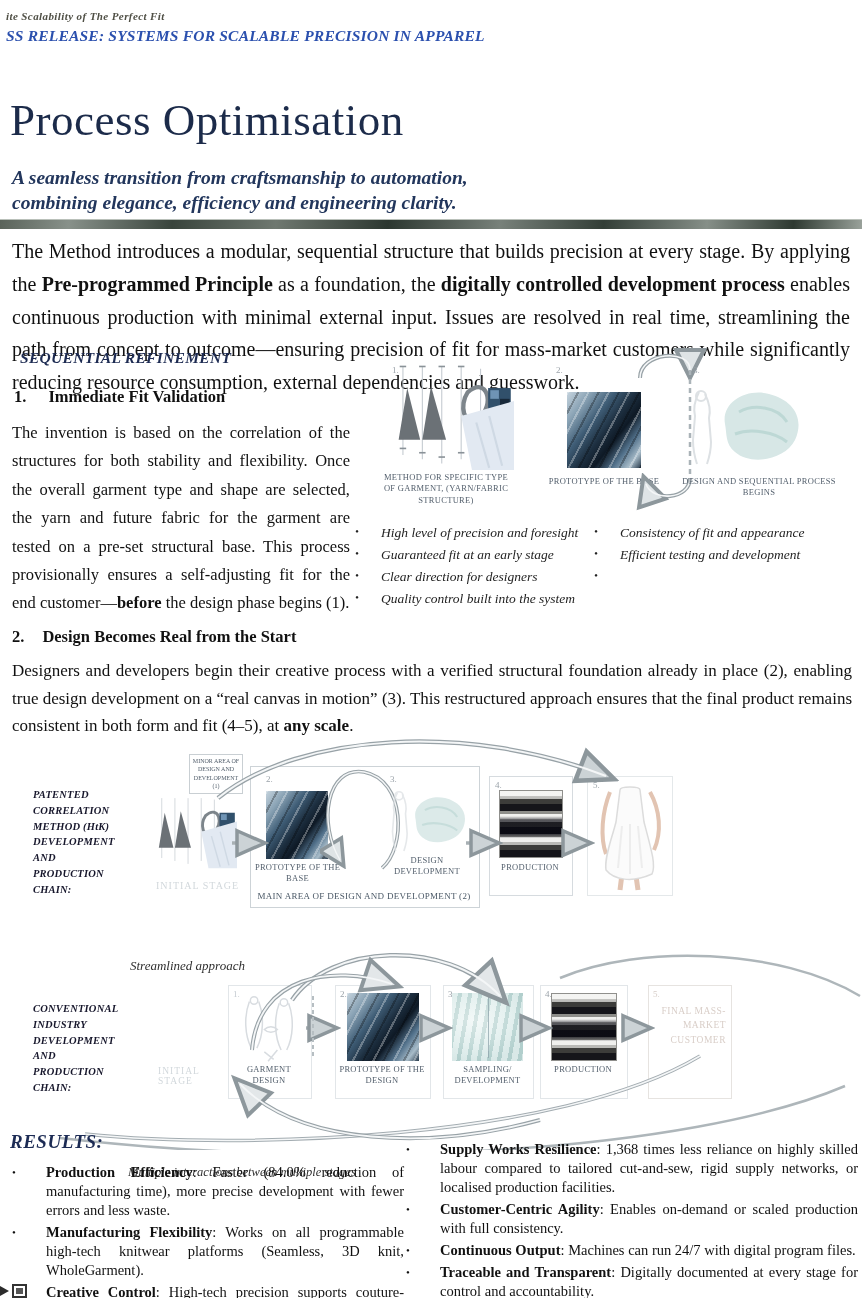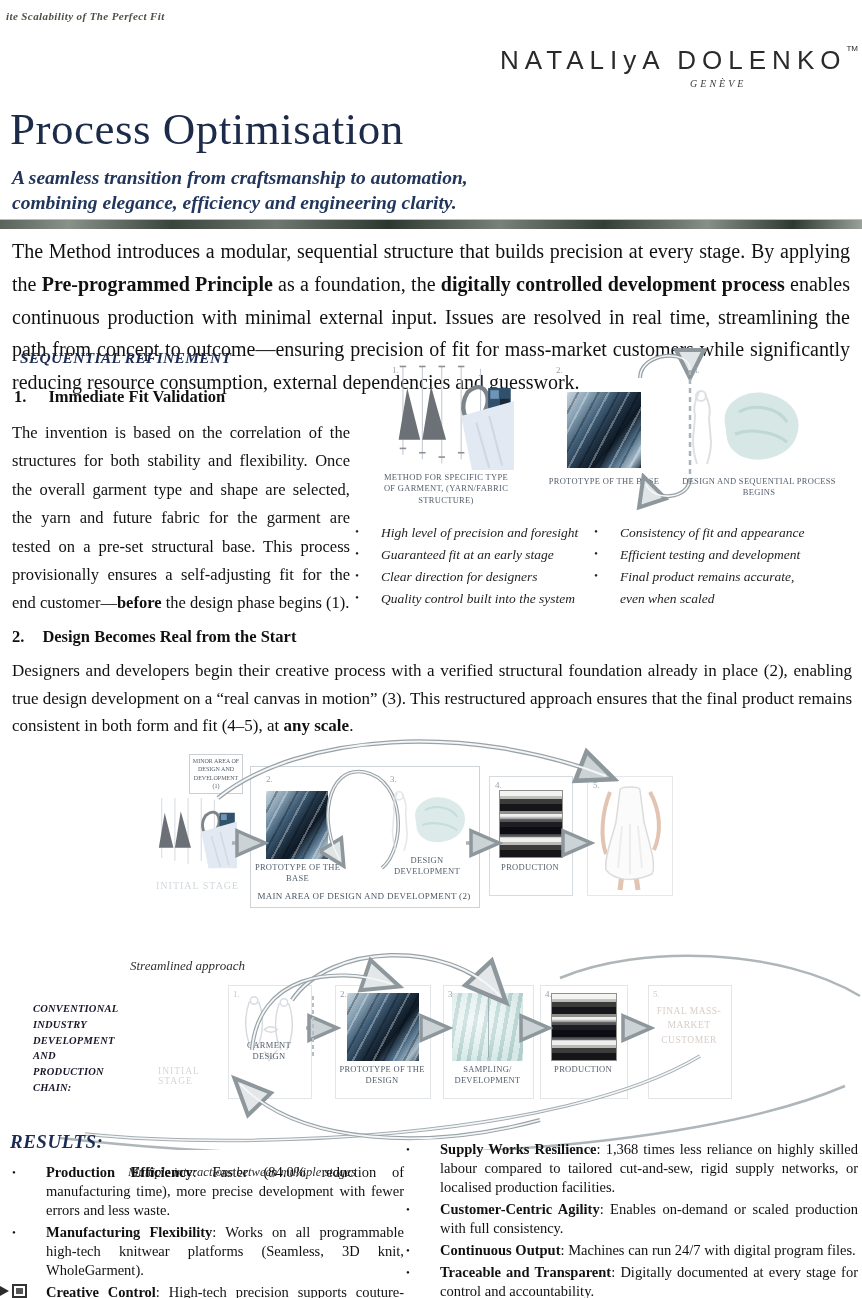--- a/index.html
+++ b/index.html
@@ -10,21 +10,21 @@
   .bold{font-weight:bold;}
   
   .tagline{left:6px;top:10px;font-style:italic;font-weight:bold;font-size:11px;color:#4f4f45;letter-spacing:.4px;}
   .press{left:6px;top:27px;font-style:italic;font-weight:bold;font-size:15.5px;color:#2b50ae;letter-spacing:.2px;}
   .subpress{left:6px;top:52px;font-style:italic;font-weight:bold;font-size:13px;color:#2f55b5;}
   .brand{left:500px;top:44px;width:352px;font-family:"Liberation Sans",sans-serif;}
   .brand-name{font-size:26px;font-weight:400;letter-spacing:6px;color:#2a2a2a;white-space:nowrap;}
   .brand-tm{font-size:8px;vertical-align:18px;letter-spacing:0;color:#2a2a2a;}
   .brand-city{position:absolute;left:62%;transform:translateX(-50%);top:34px;font-family:"Liberation Serif",serif;
               font-style:italic;font-size:10px;letter-spacing:3px;color:#3c3c3c;}
-  .title{left:10px;top:94px;font-size:45px;color:#1c2b4a;letter-spacing:.5px;margin-top:9px;}
+  .title{left:10px;top:94px;font-size:45px;color:#1c2b4a;letter-spacing:.5px;}
   .subtitle{left:12px;top:166px;width:482px;font-style:italic;font-weight:600;font-size:19.5px;line-height:1.28;color:#22365c;}
   .band{left:0;top:219px;width:862px;height:9px;
     background:linear-gradient(95deg,#5a635a 0%,#88918a 8%,#39443c 20%,#6f7870 32%,#2c3730 45%,#78817a 58%,#333e37 70%,#868f88 82%,#2e3931 92%,#9aa29b 100%);
     border-top:1px solid #b9c0b9;}
   .intro{left:12px;top:235px;width:838px;font-size:20px;line-height:1.64;}
   .seq-head{left:20px;top:349px;font-style:italic;font-weight:bold;font-size:15.5px;color:#1d2b52;letter-spacing:.3px;}
   .s1-title{left:14px;top:387px;font-weight:bold;font-size:16.5px;}
   .s1-num{margin-right:22px;}
   .s1-body{left:12px;top:419px;width:338px;font-size:16.5px;line-height:1.72;}
   
@@ -60,25 +60,22 @@
   .rdot{width:34px;flex:none;font-size:11px;padding-top:2px;}
   .rtext{flex:1;text-align:justify;}
   svg{display:block;}
 </style>
 </head>
 <body>
 
 <div id="page">
 
   <div class="abs tagline">ite Scalability of The Perfect Fit</div>
-
-  <div class="abs brand">
-    <span class="brand-name"><span>NATALIyA DOLENKO</span><span class="brand-tm">TM</span></span>
-    <div class="brand-city">GENÈVE</div>
-  </div>
+  <div class="abs press">SS RELEASE: SYSTEMS FOR SCALABLE PRECISION IN APPAREL</div>
+
 
   <div class="abs title">Process Optimisation</div>
   <div class="abs subtitle">A seamless transition from craftsmanship to automation, combining elegance, efficiency and engineering clarity.</div>
   <div class="abs band"></div>
 
   <div class="abs intro just"><span>The Method introduces a modular, sequential structure that builds precision at every stage. By applying the </span><span class="bold">Pre-programmed Principle</span><span> as a foundation, the </span><span class="bold">digitally controlled development process</span><span> enables continuous production with minimal external input. Issues are resolved in real time, streamlining the path from concept to outcome—ensuring precision of fit for mass-market customers while significantly reducing resource consumption, external dependencies and guesswork.</span></div>
 
   <div class="abs seq-head">SEQUENTIAL REFINEMENT</div>
 
   <div class="abs s1-title">
@@ -175,30 +172,30 @@
     <div class="brow">
         <span class="bdot">•</span>
         <span>Consistency of fit and appearance</span>
       </div>
     <div class="brow">
         <span class="bdot">•</span>
         <span>Efficient testing and development</span>
       </div>
     <div class="brow">
         <span class="bdot">•</span>
-        <span style="width:200px;">Final product remains accurate, even when scaled</span>
       </div>
   </div>
 
   <div class="abs sec2-title">
     <span class="sec2-num">2.</span><span>Design Becomes Real from the Start</span>
   </div>
   <div class="abs sec2-body just"><span>Designers and developers begin their creative process with a verified structural foundation already in place (2), enabling true design development on a “real canvas in motion” (3). This restructured approach ensures that the final product remains consistent in both form and fit (4–5), at </span><span class="bold">any scale</span><span>.</span></div>
 
   <div class="abs" style="left:0;top:720px;width:862px;height:225px;">
+    <div class="abs side-label" style="left:33px;top:67px;width:86px;">PATENTED CORRELATION METHOD (HtK) DEVELOPMENT AND PRODUCTION CHAIN:</div>
 
     <div class="abs minorbox" style="left:189px;top:34px;width:50px;">MINOR AREA OF DESIGN AND DEVELOPMENT (1)</div>
 
     <div class="abs" style="left:153px;top:58px;">
       <svg width="84" height="106" viewBox="0 0 115 102">
         <g stroke="#c4cad0" stroke-width="1">
           <line x1="12" y1="6" x2="12" y2="88"></line>
             <line x1="30" y1="6" x2="30" y2="92"></line>
           <line x1="48" y1="6" x2="48" y2="96"></line>
             <line x1="66" y1="6" x2="66" y2="92"></line>
@@ -290,21 +287,21 @@
         <g stroke="#d8dce0" stroke-width="1.6" fill="none">
           <path d="M14 8 C8 24,9 44,16 58 M24 8 C30 24,29 44,22 58"></path>
           <path d="M46 10 C40 26,41 46,48 60 M56 10 C62 26,61 46,54 60"></path>
           <circle cx="19" cy="7" r="4"></circle>
             <circle cx="51" cy="9" r="4"></circle>
           <path d="M30 38 C34 34,40 34,44 38 C40 42,34 42,30 38 Z"></path>
           <path d="M30 62 L40 70 M44 60 L34 72"></path>
         </g>
       </svg>
     </div>
-    <div class="abs cap" style="left:230px;top:102px;width:78px;">GARMENT DESIGN</div>
+    <div class="abs cap" style="left:230px;top:126px;width:78px;">GARMENT DESIGN</div>
     <div class="abs faint" style="left:158px;top:128px;width:72px;font-size:9.5px;">INITIAL STAGE</div>
 
     <div class="abs tilebox" style="left:335px;top:47px;width:94px;height:112px;border-color:#e2e6e9;"></div>
     <div class="abs stage-num" style="left:340px;top:51px;">2.</div>
     <div class="abs img-proto" style="left:347px;top:55px;width:72px;height:68px;"></div>
     <div class="abs cap" style="left:335px;top:126px;width:94px;">PROTOTYPE OF THE DESIGN</div>
 
     <div class="abs tilebox" style="left:443px;top:47px;width:89px;height:112px;border-color:#e2e6e9;"></div>
     <div class="abs stage-num" style="left:448px;top:51px;">3.</div>
     <div class="abs img-fabric" style="left:452px;top:55px;width:71px;height:68px;">
@@ -312,21 +309,21 @@
       </div>
     <div class="abs cap" style="left:443px;top:126px;width:89px;">SAMPLING/ DEVELOPMENT</div>
 
     <div class="abs tilebox" style="left:540px;top:47px;width:86px;height:112px;border-color:#e2e6e9;"></div>
     <div class="abs stage-num" style="left:545px;top:51px;">4.</div>
     <div class="abs img-machine" style="left:551px;top:55px;width:64px;height:66px;"></div>
     <div class="abs cap" style="left:540px;top:126px;width:86px;">PRODUCTION</div>
 
     <div class="abs tilebox" style="left:648px;top:47px;width:82px;height:112px;border-color:#e6e3e0;"></div>
     <div class="abs stage-num" style="left:653px;top:51px;color:#d6cdc7;">5.</div>
-    <div class="abs" style="left:652px;top:66px;width:74px;font-size:9.5px;color:#d9cec8;text-align:center;letter-spacing:.5px;line-height:1.5;">FINAL MASS- MARKET CUSTOMER</div>
+    <div class="abs" style="left:652px;top:66px;width:74px;font-size:9.5px;color:#d9cec8;text-align:right;letter-spacing:.5px;line-height:1.5;">FINAL MASS- MARKET CUSTOMER</div>
 
     <svg class="abs" style="left:0;top:0;" width="862" height="212" viewBox="0 0 862 212">
       <defs>
         <marker id="ah-s2" markerWidth="10" markerHeight="10" refX="7" refY="5" orient="auto">
           <path d="M1,1.5 L9,5 L1,8.5 Z" fill="#ccd3d6" stroke="#8d979c" stroke-width="1"></path>
         </marker>
         <marker id="ah-big" markerWidth="12" markerHeight="12" refX="8" refY="6" orient="auto">
           <path d="M1,2 L10,6 L1,10 Z" fill="#e3e7e9" stroke="#8d979c" stroke-width="1"></path>
         </marker>
       </defs>

